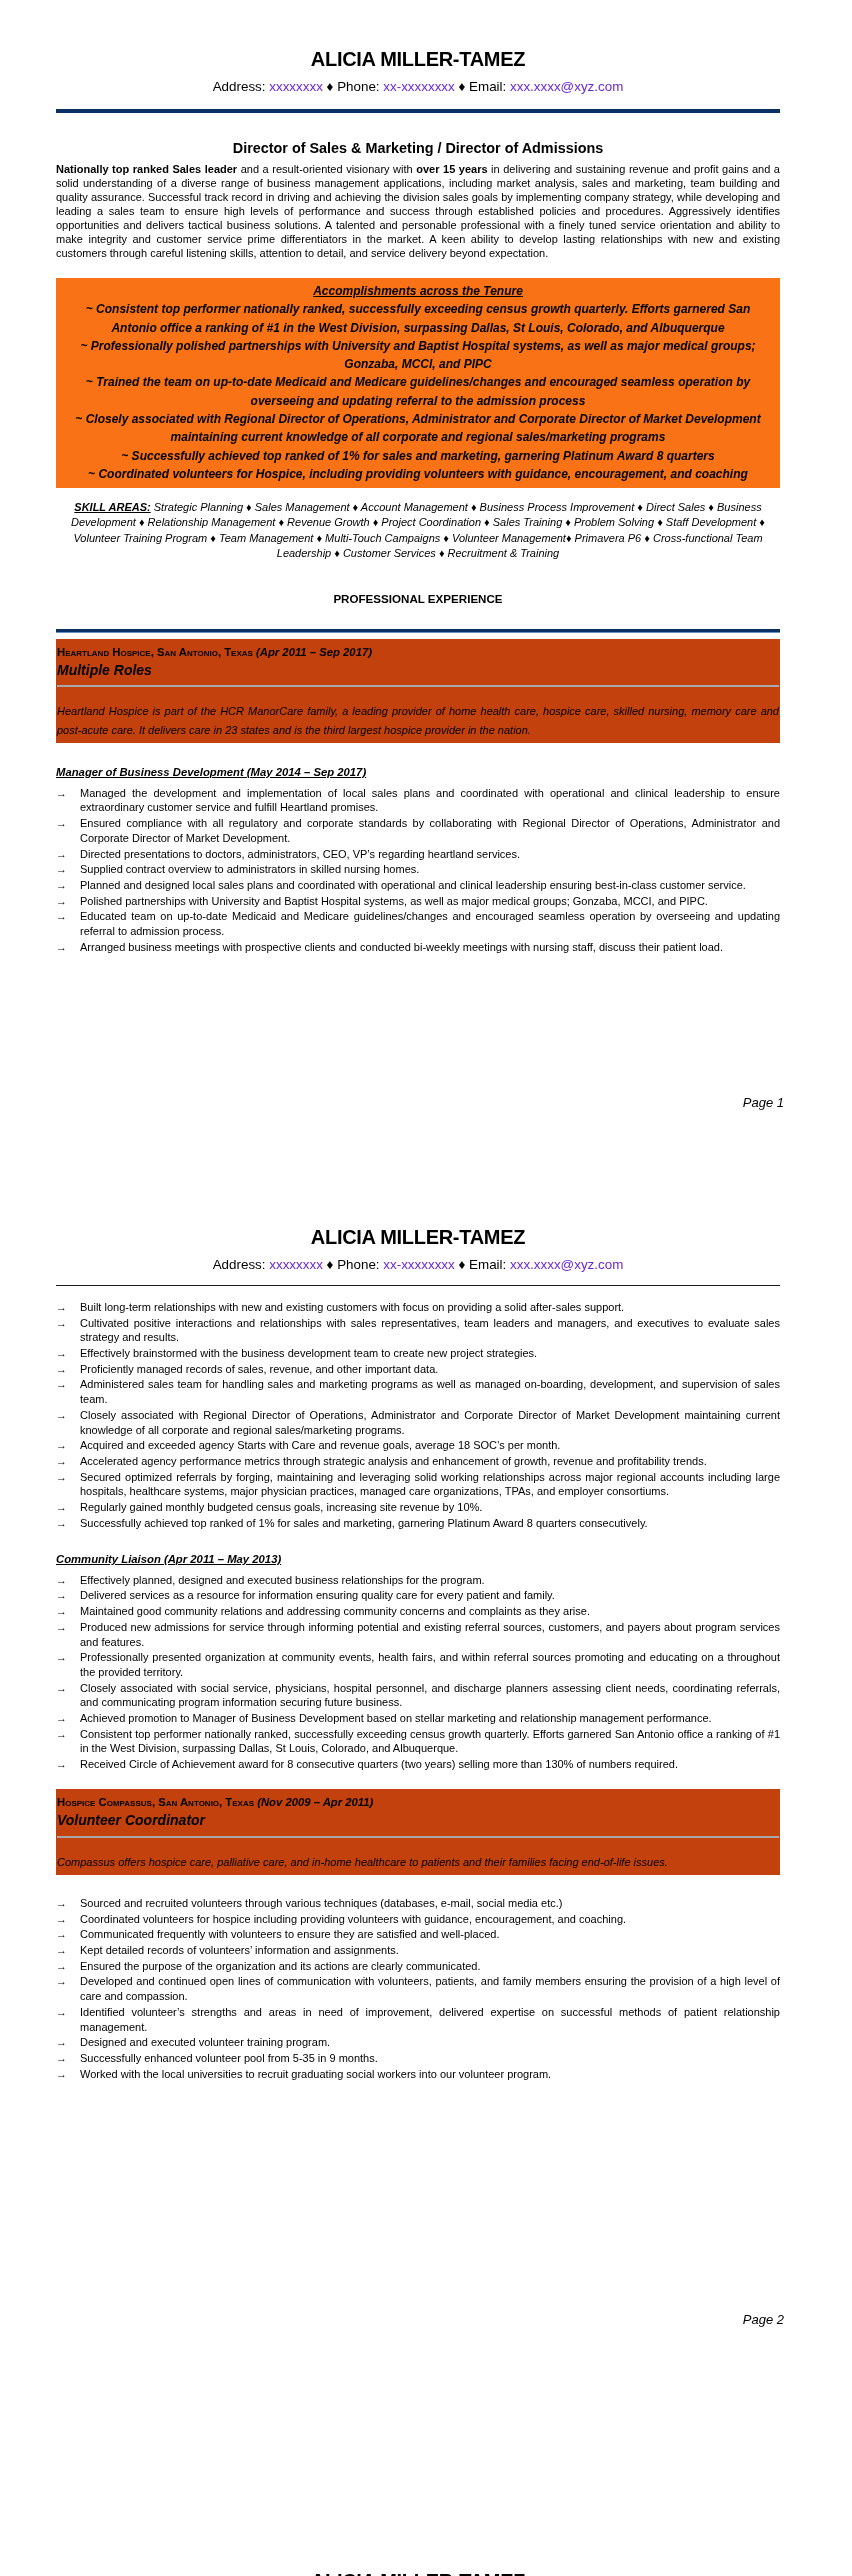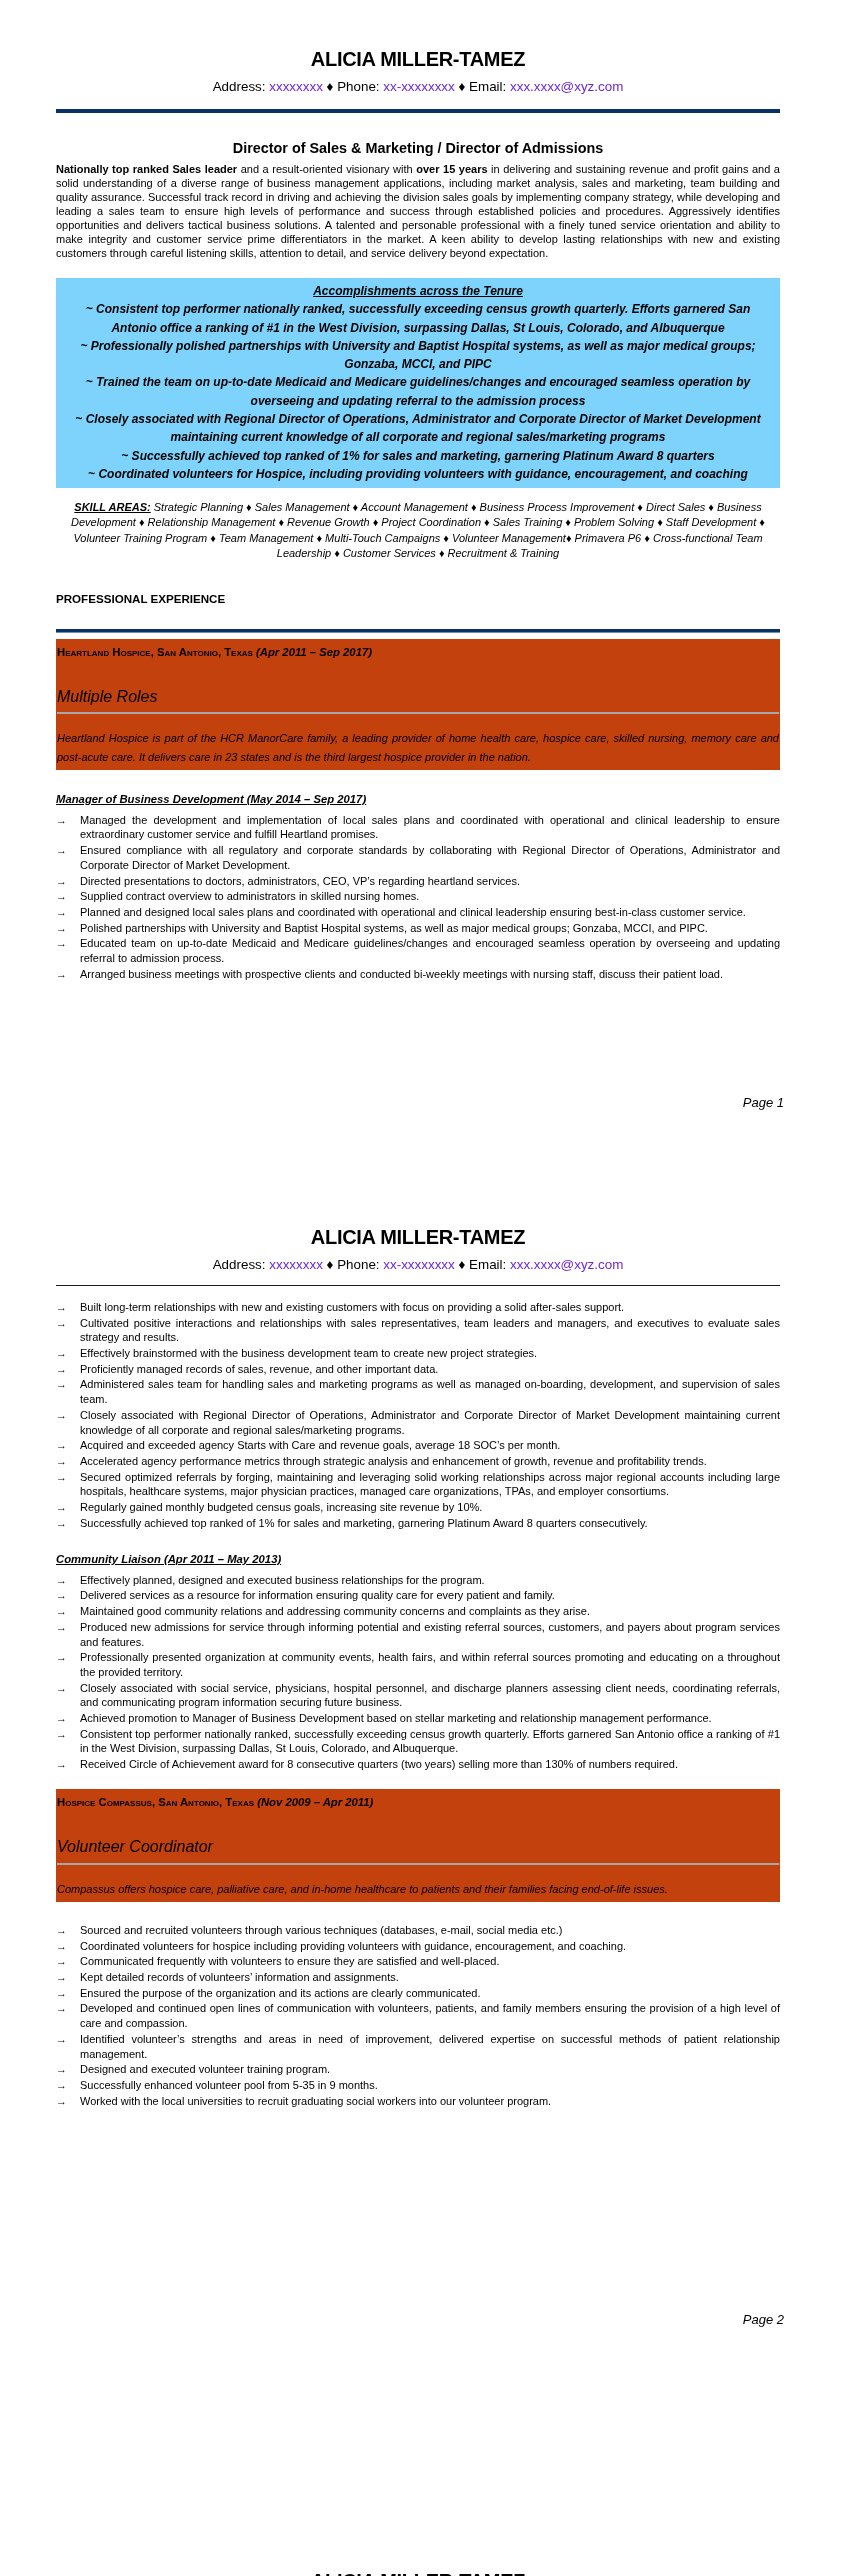--- a/index.html
+++ b/index.html
@@ -8,30 +8,30 @@
   .page1 { height: 1185px; padding-top: 47px; }
   .page2 { height: 1205px; padding-top: 40px; }
   .page3 { height: 1224px; padding-top: 179px; }
   .name { text-align: center; font-weight: bold; font-size: 20px; letter-spacing: -0.3px; margin: 0; line-height: 24px; }
   .contact { text-align: center; font-size: 13.4px; margin-top: 7.2px; line-height: 17.5px; }
   .contact .val { color: #6d28d9; }
   .rule-navy { height: 3.6px; background: #0a3166; margin-top: 13.4px; }
   .rule-thin { height: 1.5px; background: #1a1a1a; margin-top: 11.3px; }
   .headline { text-align: center; font-weight: bold; font-size: 14.4px; margin-top: 26px; line-height: 18.5px; }
   .summary { font-size: 11px; line-height: 14px; text-align: justify; margin-top: 5.2px; }
-  .acc-box { background: #7dd3fc; margin-top: 17.5px; padding: 4.1px 6.2px 5.2px; text-align: center; font-style: italic; font-weight: bold; font-size: 12px; line-height: 18.3px; }
+  .acc-box { background: #f97316; margin-top: 17.5px; padding: 4.1px 6.2px 5.2px; text-align: center; font-style: italic; font-weight: bold; font-size: 12px; line-height: 18.3px; }
   .acc-title { text-decoration: underline; }
   .skills { margin-top: 11.3px; text-align: center; font-style: italic; font-size: 11px; line-height: 15.5px; padding: 0 5.2px; }
   .skills .lbl { font-weight: bold; text-decoration: underline; }
-  .section-title { font-weight: bold; font-size: 11.6px; margin-top: 29px; line-height: 15.5px; }
+  .section-title { text-align: center; font-weight: bold; font-size: 11.6px; margin-top: 29px; line-height: 15.5px; }
   .rule-section { height: 2.6px; background: #0a3166; border-bottom: 1px solid #6d8fbf; margin-top: 23px; }
   .company-box { background: #c2410c; margin-top: 6.2px; padding: 4.1px 1px 4.1px 1px; }
   .company-line { font-weight: bold; font-size: 11.3px; line-height: 18px; font-variant: small-caps; }
   .company-line .dates { font-style: italic; font-variant: normal; }
-  .role { font-weight: normal; font-style: italic; font-size: 16px; line-height: 18px; margin-top: 27px; }
+  .role { font-weight: bold; font-style: italic; font-size: 14px; line-height: 18px; }
   .company-divider { height: 2.1px; background: #a8a8a8; margin-top: 6.2px; }
   .company-desc { font-style: italic; font-size: 11px; line-height: 18.5px; text-align: justify; margin-top: 15px; }
   .subrole { font-weight: bold; font-style: italic; text-decoration: underline; font-size: 11.3px; line-height: 15.5px; margin-top: 21.6px; }
   ul.bullets { list-style: none; margin: 5.2px 0 0 0; padding: 0; }
   ul.bullets li { position: relative; padding-left: 24px; font-size: 11px; line-height: 14.7px; text-align: justify; margin-bottom: 1px; }
   ul.bullets li .arrow { position: absolute; left: 0; top: 0; width: 15.5px; }
   .page-num { position: absolute; right: 52px; font-style: italic; font-size: 13px; }
   .page1 .page-num { top: 1095px; }
   .page2 .page-num { top: 1127px; }
 </style>

